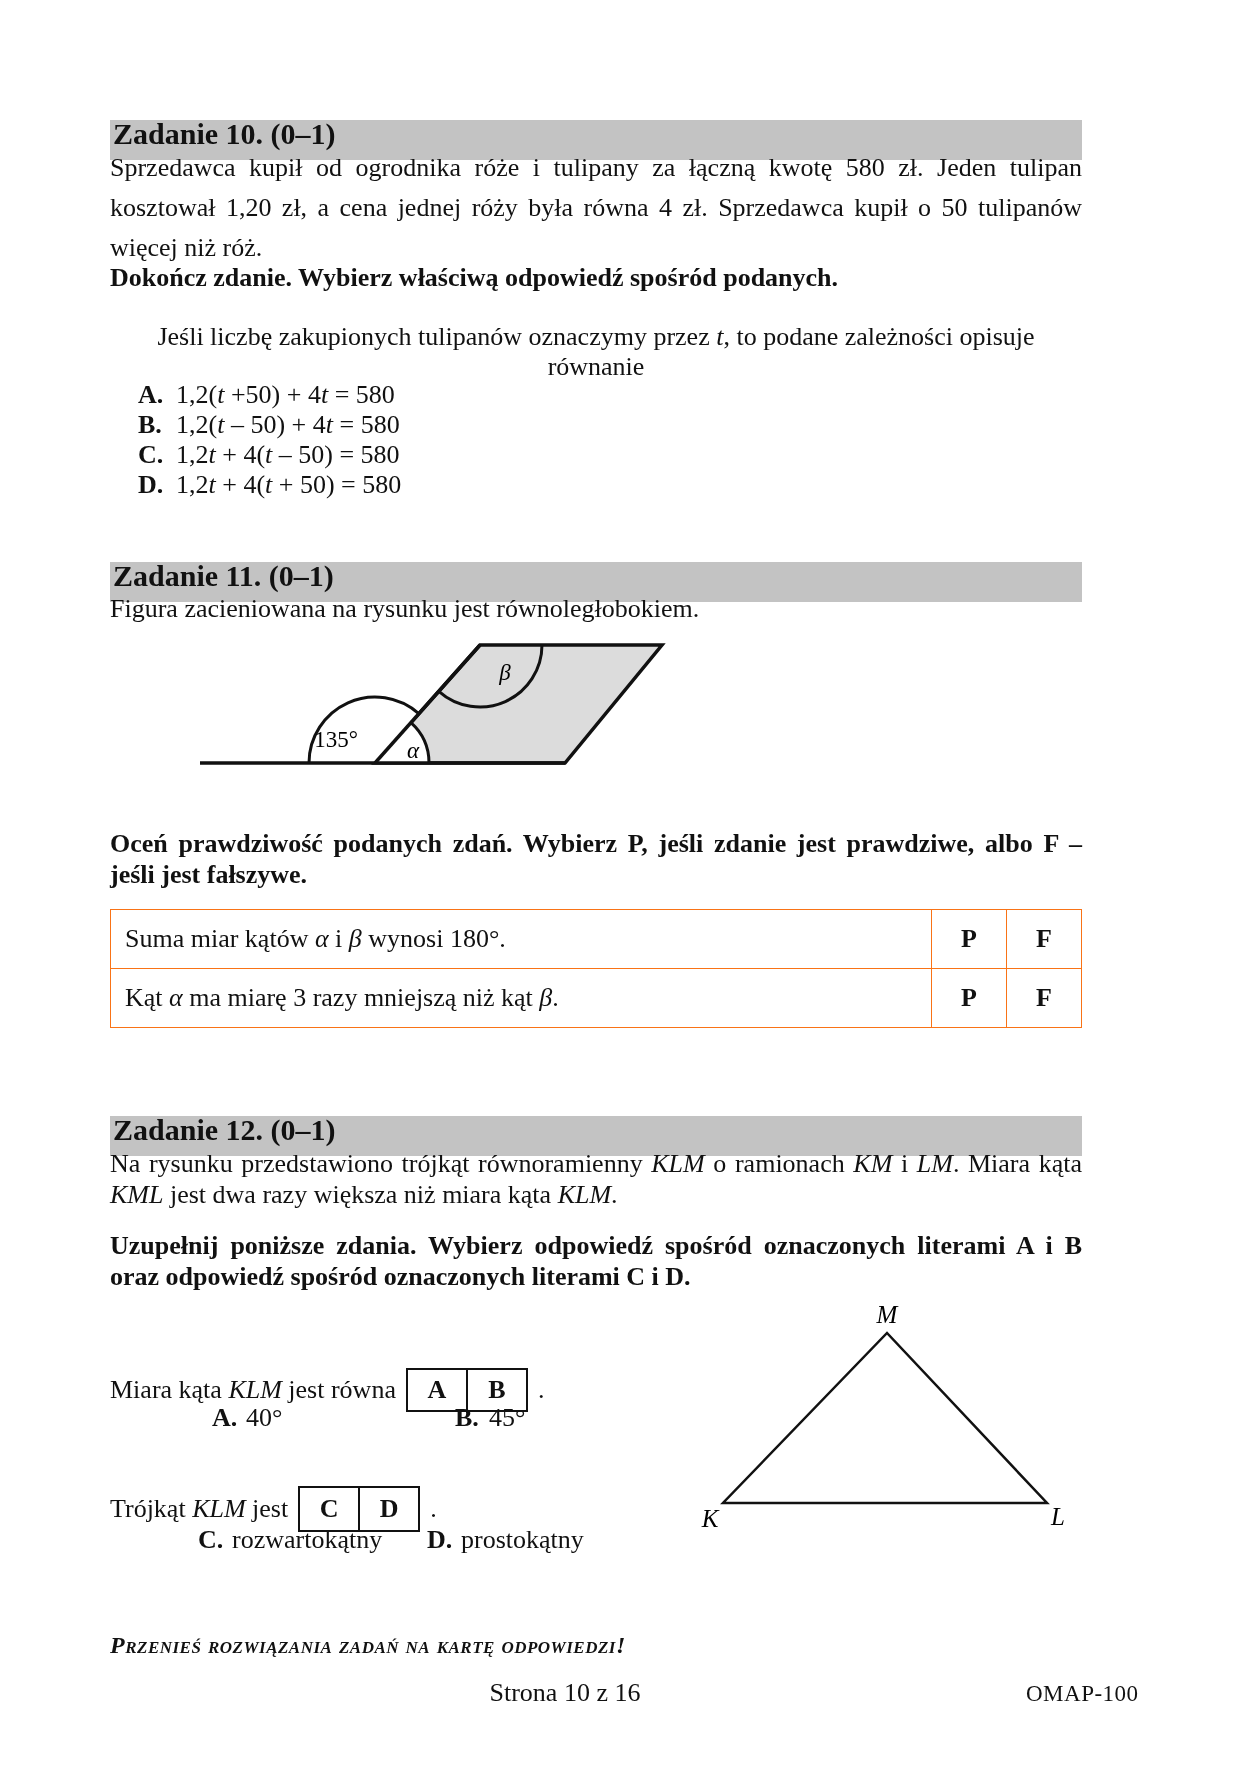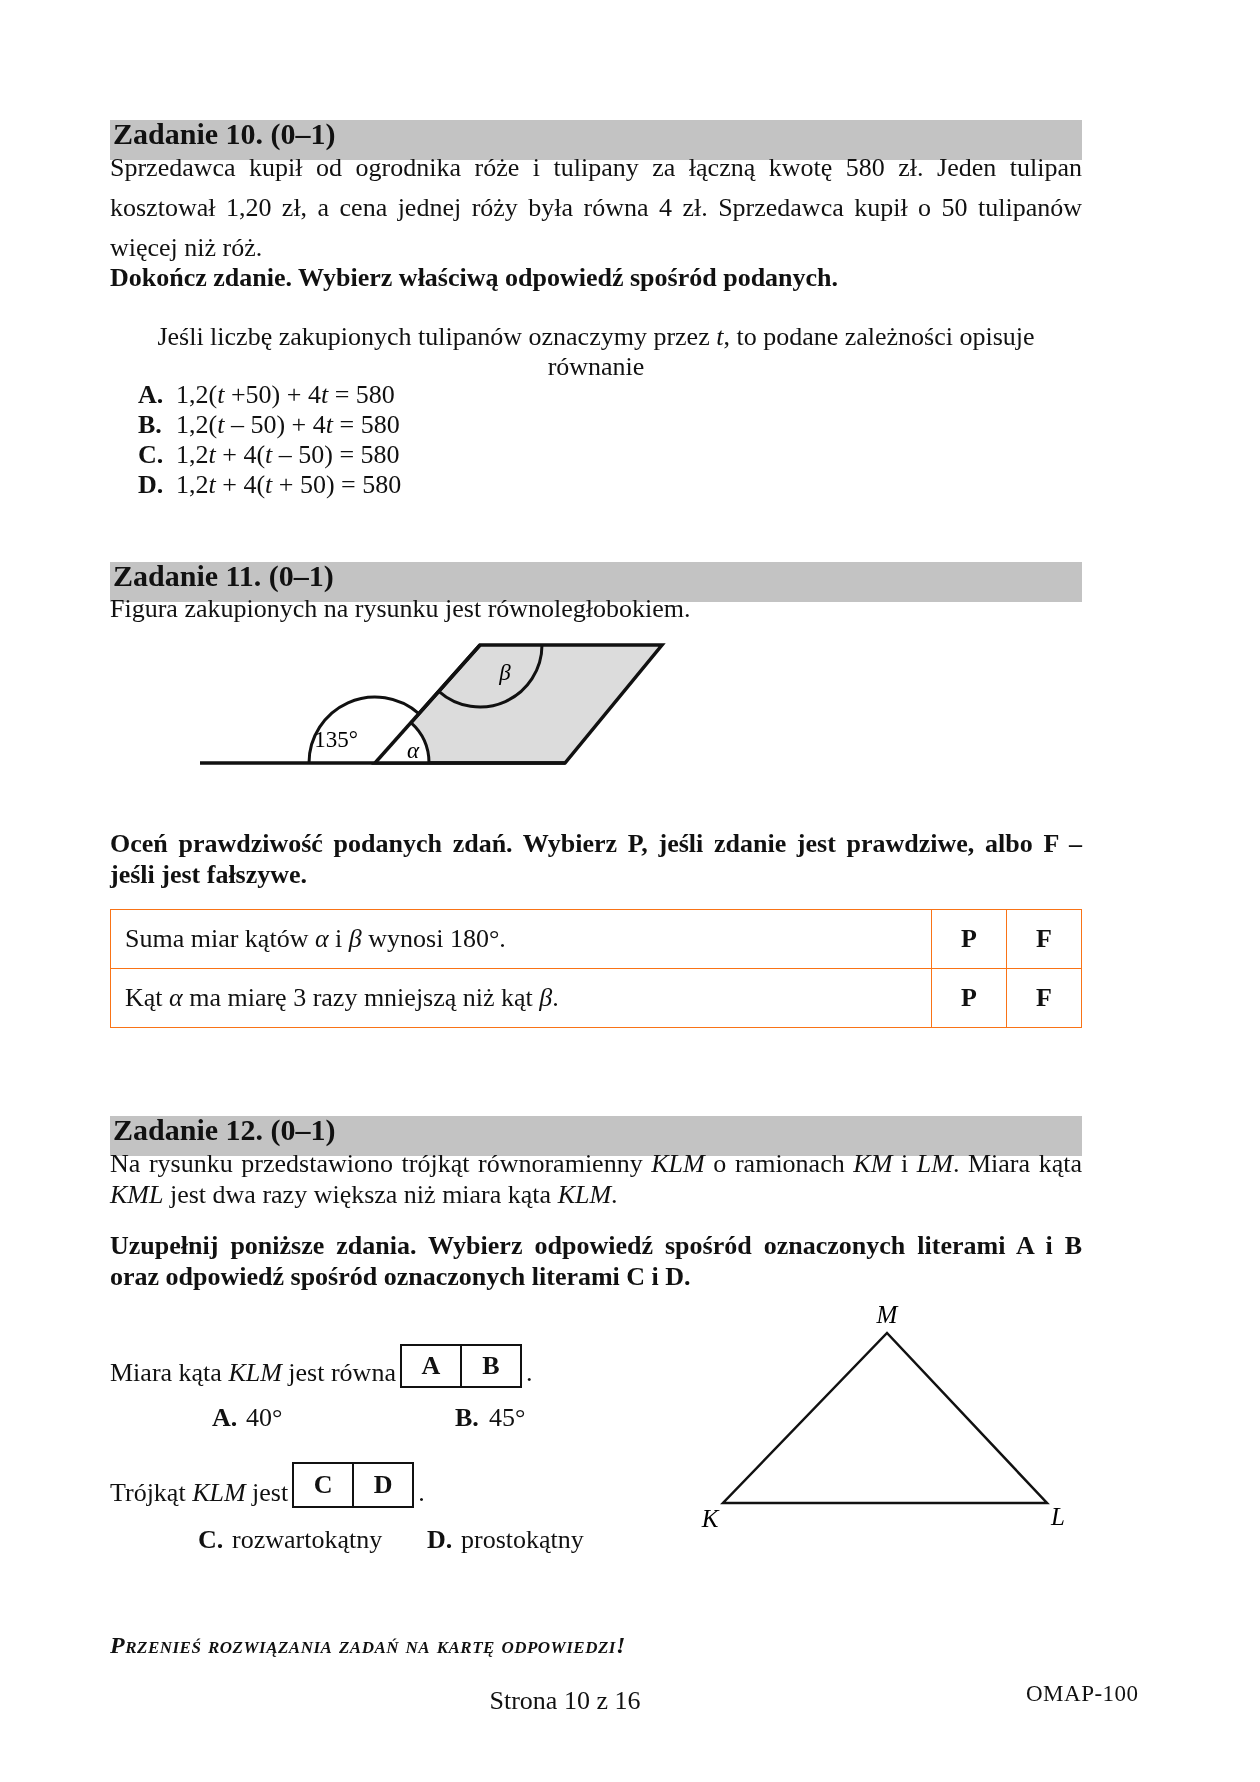--- a/index.html
+++ b/index.html
@@ -18,23 +18,23 @@
   .opt-row{font-size:26px;line-height:30px;}
   .opt-letter{font-weight:bold;display:inline-block;min-width:38px;}
   .pf-table{border-collapse:collapse;width:972px;table-layout:fixed;}
   .pf-table td{border:1px solid #f97316;font-size:26px;}
   .pf-table td.stmt{padding:14px 10px 14px 14px;}
   .pf-table td.pf{width:72px;text-align:center;font-weight:bold;}
   .choice-box{display:inline-flex;border:2px solid #111;background:#fff;vertical-align:middle;}
   .choice-cell{width:58px;text-align:center;font-weight:bold;font-size:26px;
     display:inline-block;line-height:36px;}
   .choice-cell + .choice-cell{border-left:2px solid #111;}
-  .inline-sentence{display:flex;align-items:flex-end;font-size:26px;gap:4px;}
+  .inline-sentence{display:flex;align-items:center;font-size:26px;gap:10px;margin-top:24px;}
   .smallcaps{font-variant:small-caps;font-style:italic;font-weight:600;font-size:24px;letter-spacing:0.5px;}
-  .footer-center{width:1130px;text-align:center;font-size:26px;margin-top:8px;}
+  .footer-center{width:1130px;text-align:center;font-size:26px;}
   .omap{font-size:23px;letter-spacing:0.5px;}
   svg text{font-family:"Liberation Serif","DejaVu Serif",serif;}
 </style>
 </head>
 <body>
 
 <div class="page">
 
   <div class="abs bar" style="top:120px;left:110px;">
     <span>Zadanie 10. (0–1)</span>
@@ -58,21 +58,21 @@
     </div>
     <div class="opt-row">
       <span class="opt-letter">D.</span><span><span>1,2</span><span class="seg-i">t</span><span> + 4(</span><span class="seg-i">t</span><span> + 50) = 580</span></span>
     </div>
   </div>
 
   <div class="abs bar" style="top:562px;left:110px;">
     <span>Zadanie 11. (0–1)</span>
   </div>
 
-  <div class="abs" style="top:594px;left:110px;font-size:26px;">Figura zakupionych na rysunku jest równoległobokiem.</div>
+  <div class="abs" style="top:594px;left:110px;font-size:26px;">Figura zacieniowana na rysunku jest równoległobokiem.</div>
 
   <svg class="abs" style="top:628px;left:185px;" width="505" height="154" viewBox="0 0 505 154">
     <path d="M190,135 L295,17 L477,17 L380,135 Z" fill="#dcdcdc" stroke="#111" stroke-width="3.5"></path>
 
     <path d="M124,135 A66,66 0 0 1 233.8,85.7 L190,135 Z" fill="#ffffff" stroke="none"></path>
     <path d="M225.9,94.7 A54,54 0 0 1 244,135 L190,135 Z" fill="#ffffff" stroke="none"></path>
     <path d="M124,135 A66,66 0 0 1 233.8,85.7" fill="none" stroke="#111" stroke-width="3"></path>
     <path d="M225.9,94.7 A54,54 0 0 1 244,135" fill="none" stroke="#111" stroke-width="3"></path>
     <line x1="15" y1="135" x2="380" y2="135" stroke="#111" stroke-width="3.5"></line>
     <line x1="190" y1="135" x2="295" y2="17" stroke="#111" stroke-width="3.5"></line>

